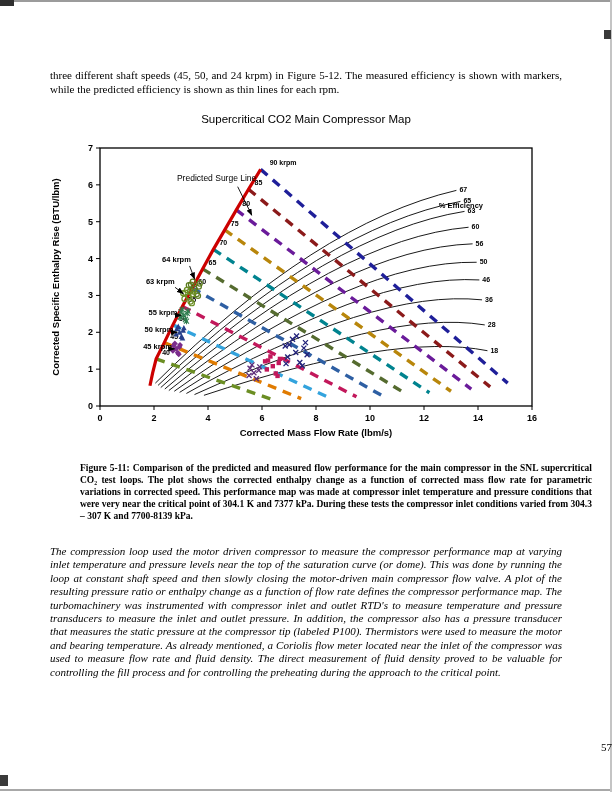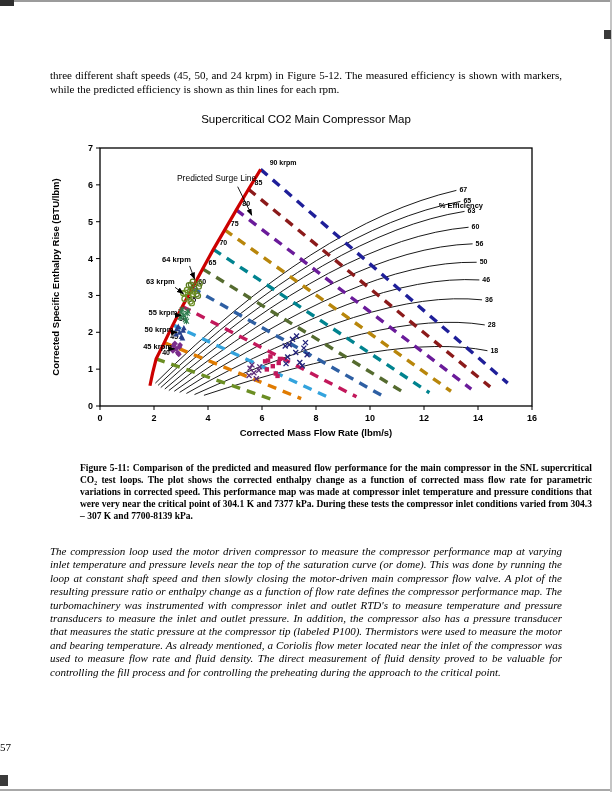--- a/index.html
+++ b/index.html
@@ -18,21 +18,21 @@
   #chart-svg { position:absolute; left:45px; top:136px; }
   #chart-svg text { font-family:"Liberation Sans", sans-serif; fill:#000; }
   #chart-svg .tick-label  { font-size:9px; font-weight:bold; }
   #chart-svg .axis-title  { font-size:9.5px; font-weight:bold; }
   #chart-svg .speed-label { font-size:7px; font-weight:bold; }
   #chart-svg .eff-label   { font-size:7px; font-weight:bold; }
   .caption {
     position:absolute; left:48px; top:462px; width:512px;
     font-size:9.5px; line-height:12px; font-weight:bold; text-align:justify;margin-left:32px;
   }
-  .page-num { position:absolute; left:0; top:741px; width:612px; text-align:left; font-size:11px; }
+  .page-num { position:absolute; left:0; top:741px; width:612px; text-align:right; font-size:11px; }
   
   .scan-top    { position:absolute; left:0; top:0; width:612px; height:2px; background:#9b9b9b; }
   .scan-bottom { position:absolute; left:0; top:789px; width:612px; height:2px; background:#a8a8a8; }
   .scan-right  { position:absolute; left:610px; top:0; width:2px; height:792px; background:#c4c4c4; }
   .mark-tl { position:absolute; left:0; top:0; width:14px; height:6px; background:#2f2f2f; }
   .mark-tr { position:absolute; left:604px; top:30px; width:7px; height:9px; background:#3a3a3a; }
   .mark-bl { position:absolute; left:0; top:775px; width:8px; height:11px; background:#3a3a3a; }
 </style>
 </head>
 <body>

